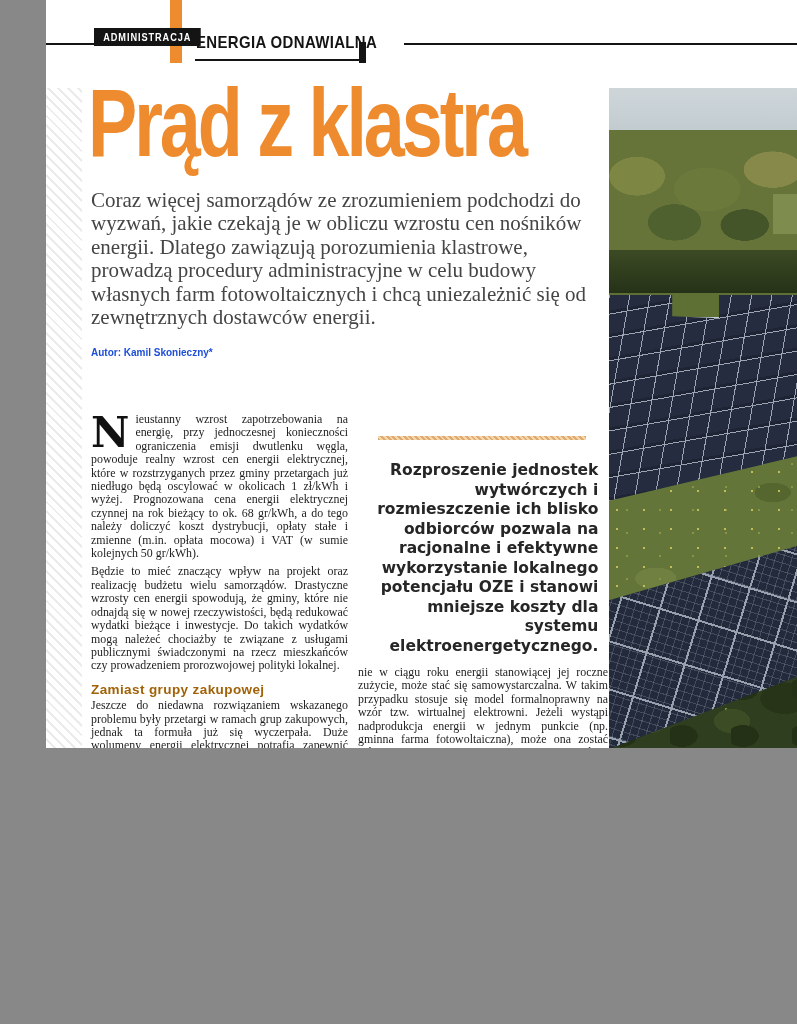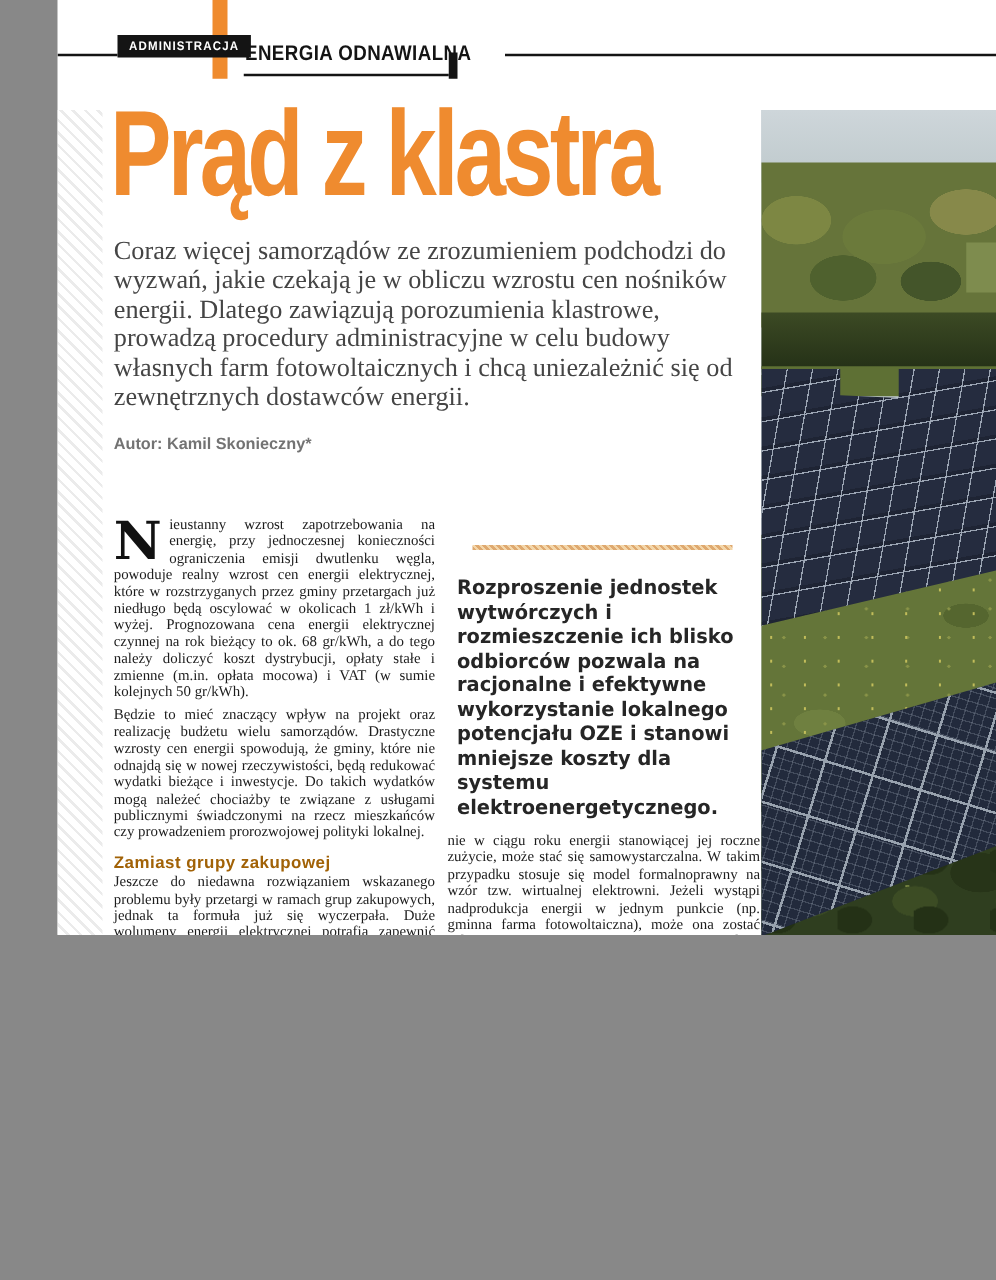--- a/index.html
+++ b/index.html
@@ -21,35 +21,35 @@
   
   .hatch{position:absolute;left:0;top:88px;width:36px;height:900px;
          background:repeating-linear-gradient(45deg,#ebebeb 0 2px,#ffffff 2px 7px);}
 
   
   .title{position:absolute;left:42px;top:80px;color:#ef8b2f;font-weight:bold;
          font-size:97px;line-height:.88;letter-spacing:-4px;white-space:nowrap;
          transform:scaleX(.76);transform-origin:left top;}
   .lead{position:absolute;left:45px;top:189px;width:516px;
         font-family:"Liberation Serif",serif;font-size:21px;line-height:23.4px;color:#454545;}
-  .author{position:absolute;left:45px;top:347px;font-size:13px;font-weight:bold;color:#737373;}
+  .author{position:absolute;left:45px;top:347px;font-size:10px;font-weight:bold;color:#1d4ed8;}
 
   
   .body-text{font-family:"Liberation Serif",serif;font-size:11.9px;line-height:13.4px;
              color:#1c1c1c;text-align:justify;}
   .col1{position:absolute;left:45px;top:413px;width:257px;}
   .col2{position:absolute;left:312px;top:666px;width:250px;}
   .col1 p,.col2 p{margin:0 0 5px 0;}
   .dropcap{float:left;font-family:"DejaVu Serif",serif;font-weight:bold;color:#111;
            font-size:42px;line-height:36px;padding:2px 6px 0 0;}
   .subhead{font-family:"Liberation Sans",sans-serif;font-size:13.5px;font-weight:bold;
            color:#a16207;letter-spacing:.4px;margin:10px 0 3px 0;text-align:left;}
 
   
-  .quote-block{position:absolute;left:316px;top:436px;width:240px;text-align:left;}
+  .quote-block{position:absolute;left:316px;top:436px;width:240px;text-align:right;}
   .quote-rule{width:208px;height:4px;margin:0 auto 20px auto;
               background:repeating-linear-gradient(45deg,#dfa96f 0 2px,#f3d6a9 2px 4px);}
   .pull-quote{font-family:"DejaVu Sans",sans-serif;font-weight:bold;color:#262626;
               font-size:16px;line-height:19.5px;transform:scaleX(.97);transform-origin:center top;}
 
   
   .photo{position:absolute;left:563px;top:88px;width:234px;height:891px;overflow:hidden;
          background:#c5ced3;}
   .photo *{position:absolute;left:0;width:100%;}
   .ph-sky{top:0;height:58px;background:linear-gradient(#ced6da,#bec9cc);}

